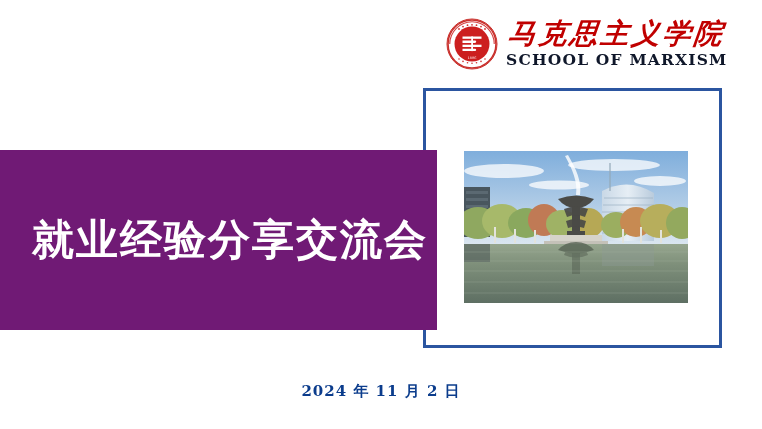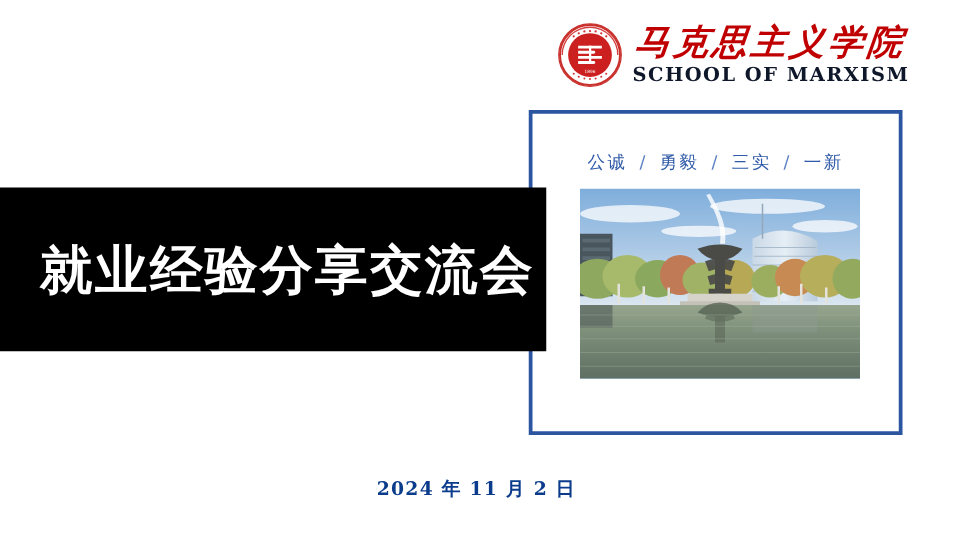--- a/index.html
+++ b/index.html
@@ -44,22 +44,22 @@
 
   
   .photo{
     position:absolute;left:464px;top:151px;width:224px;height:152px;
     overflow:hidden;background:#8fb6d8;
   }
   .photo svg{display:block;width:224px;height:152px;}
 
   
   .title-banner{
-    position:absolute;left:0px;top:150px;width:437px;height:131px;
-    background:#000000;
+    position:absolute;left:0px;top:150px;width:437px;height:180px;
+    background:#701a75;
     display:flex;align-items:center;
   }
   .title-text{
     margin-left:32px;
     font-family:"DejaVu Sans","Liberation Sans",sans-serif;
     font-size:42px;line-height:50px;font-weight:700;color:#ffffff;
     letter-spacing:2px;white-space:nowrap;
   }
 
   
@@ -116,29 +116,20 @@
     </div>
 
     <div class="logo-text">
       <div class="logo-cn">马克思主义学院</div>
       <div class="logo-en">SCHOOL OF MARXISM</div>
     </div>
   </div>
 
   <div class="panel-frame"></div>
 
-  <div class="motto">
-    <span>公诚</span>
-    <span class="sep">/</span>
-    <span>勇毅</span>
-    <span class="sep">/</span>
-    <span>三实</span>
-    <span class="sep">/</span>
-    <span>一新</span>
-  </div>
 
   <div class="photo">
     <svg viewBox="0 0 224 152" xmlns="http://www.w3.org/2000/svg" preserveAspectRatio="none" aria-hidden="true">
       <defs>
         <linearGradient id="sky" x1="0" y1="0" x2="0" y2="1">
           <stop offset="0%" stop-color="#7FAEDC"></stop>
           <stop offset="55%" stop-color="#AFCBE6"></stop>
           <stop offset="100%" stop-color="#DCE7F0"></stop>
         </linearGradient>
         <linearGradient id="water" x1="0" y1="0" x2="0" y2="1">

